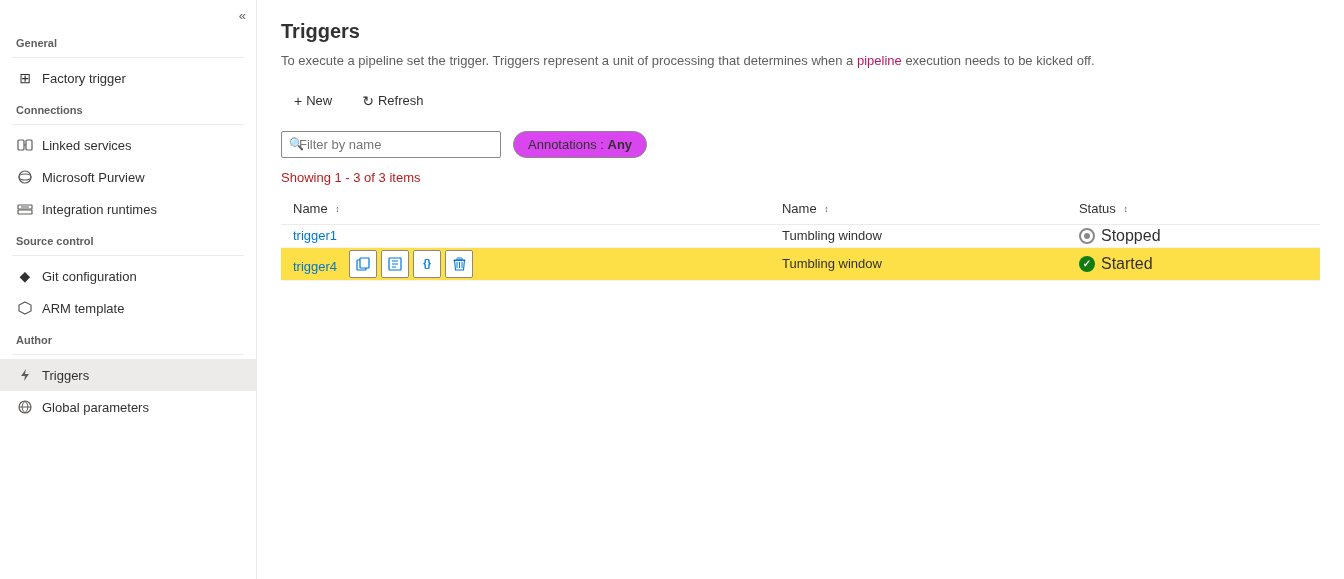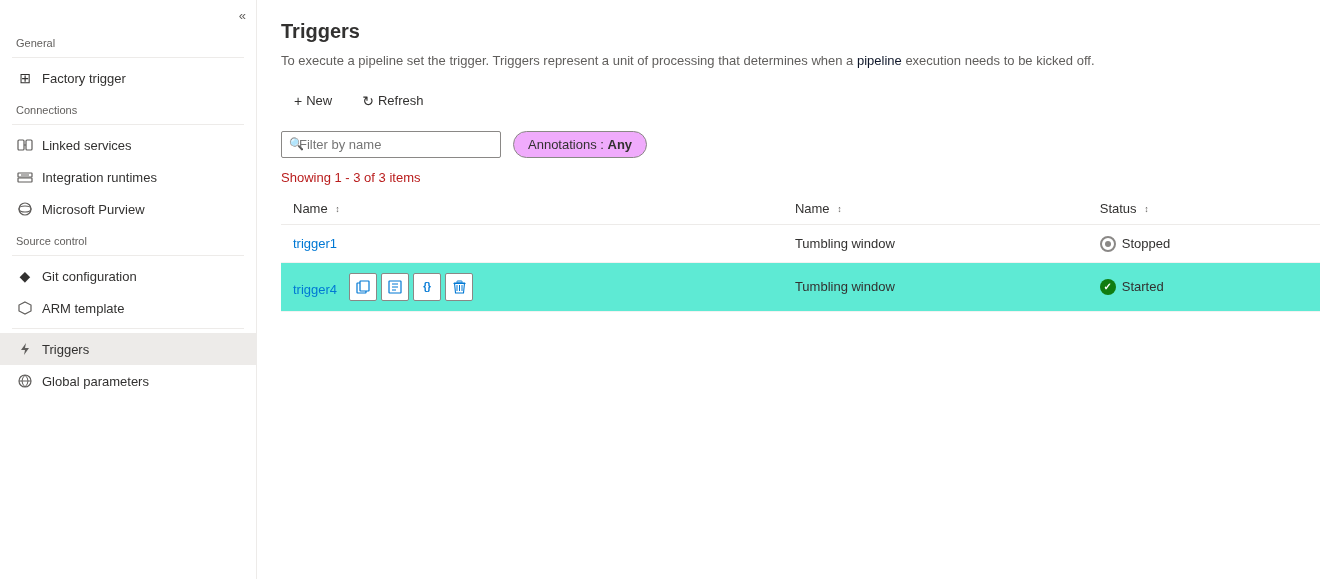--- a/index.html
+++ b/index.html
@@ -18,21 +18,21 @@
     }
     .sidebar-collapse {
       display: flex;
       justify-content: flex-end;
       padding: 8px 10px 4px;
       color: #605e5c;
       cursor: pointer;
     }
     .sidebar-section-label {
       font-size: 11px;
-      font-weight: 400;
+      font-weight: 700;
       color: #605e5c;
       padding: 10px 16px 4px;
       text-transform: none;
     }
     .sidebar-divider {
       height: 1px;
       background: #edebe9;
       margin: 4px 12px;
     }
     .sidebar-item {
@@ -67,21 +67,21 @@
       color: #323130;
       margin-bottom: 8px;
     }
     .page-desc {
       font-size: 13px;
       color: #605e5c;
       margin-bottom: 16px;
       max-width: 900px;
       line-height: 1.5;
     }
-    .page-desc .highlight { color: #0f172a; }
+    .page-desc .highlight { color: #be185d; }
 
     .toolbar {
       display: flex;
       align-items: center;
       gap: 4px;
       margin-bottom: 16px;
     }
     .toolbar-btn {
       display: flex;
       align-items: center;
@@ -120,21 +120,21 @@
       border: 1px solid #8a8886;
       border-radius: 2px;
       font-size: 13px;
       color: #605e5c;
       outline: none;
     }
     .annotations-btn {
       padding: 5px 14px;
       border: 1px solid #8a8886;
       border-radius: 16px;
-      background: #f0abfc;
+      background: #d946ef;
       cursor: pointer;
       font-size: 13px;
       color: #323130;
     }
     .annotations-btn .bold { font-weight: 700; }
 
     .showing-label {
       font-size: 13px;
       color: #b91c1c;
       margin-bottom: 8px;
@@ -156,38 +156,38 @@
     }
     .triggers-table th .sort-icon {
       display: inline-flex;
       flex-direction: column;
       margin-left: 4px;
       vertical-align: middle;
       font-size: 9px;
       color: #605e5c;
     }
     .triggers-table td {
-      padding: 10px 12px;
+      padding: 2px 12px;
       border-bottom: 1px solid #f3f2f1;
       font-size: 13px;
       vertical-align: middle;
     }
-    .triggers-table tr.selected td { background: #5eead4; }
+    .triggers-table tr.selected td { background: #fde047; }
 
     .trigger-link {
       color: #0078d4;
       cursor: pointer;
       text-decoration: none;
     }
 
     .status-badge {
       display: inline-flex;
       align-items: center;
       gap: 6px;
-      font-size: 13px;
+      font-size: 16px;
     }
     .status-dot {
       width: 16px;
       height: 16px;
       border-radius: 50%;
       display: flex;
       align-items: center;
       justify-content: center;
       flex-shrink: 0;
     }
@@ -253,53 +253,54 @@
       <svg width="16" height="16" viewBox="0 0 16 16" fill="none" xmlns="http://www.w3.org/2000/svg">
         <rect x="1" y="3" width="6" height="10" rx="1" stroke="#605e5c" stroke-width="1.2" fill="none"></rect>
         <rect x="9" y="3" width="6" height="10" rx="1" stroke="#605e5c" stroke-width="1.2" fill="none"></rect>
         <line x1="7" y1="8" x2="9" y2="8" stroke="#605e5c" stroke-width="1.2"></line>
       </svg>
     </span>
     <span>Linked services</span>
   </div>
   <div class="sidebar-item">
     <span class="icon">
+      <svg width="16" height="16" viewBox="0 0 16 16" fill="none">
+        <circle cx="8" cy="8" r="6" stroke="#605e5c" stroke-width="1.2" fill="none"></circle>
+        <ellipse cx="8" cy="8" rx="6" ry="3" stroke="#605e5c" stroke-width="1.2" fill="none"></ellipse>
+      </svg>
+    </span>
+    <span>Microsoft Purview</span>
+  </div>
+  <div class="sidebar-item">
+    <span class="icon">
       <svg width="16" height="16" viewBox="0 0 16 16" fill="none" xmlns="http://www.w3.org/2000/svg">
         <rect x="1" y="4" width="14" height="4" rx="0.5" stroke="#605e5c" stroke-width="1.2" fill="none"></rect>
         <rect x="1" y="9" width="14" height="4" rx="0.5" stroke="#605e5c" stroke-width="1.2" fill="none"></rect>
         <line x1="4" y1="6" x2="12" y2="6" stroke="#605e5c" stroke-width="1"></line>
       </svg>
     </span>
     <span>Integration runtimes</span>
   </div>
-  <div class="sidebar-item">
-    <span class="icon">
-      <svg width="16" height="16" viewBox="0 0 16 16" fill="none">
-        <circle cx="8" cy="8" r="6" stroke="#605e5c" stroke-width="1.2" fill="none"></circle>
-        <ellipse cx="8" cy="8" rx="6" ry="3" stroke="#605e5c" stroke-width="1.2" fill="none"></ellipse>
-      </svg>
-    </span>
-    <span>Microsoft Purview</span>
-  </div>
 
   <div class="sidebar-section-label">Source control</div>
   <div class="sidebar-divider"></div>
   <div class="sidebar-item">
     <span class="icon">◆</span>
     <span>Git configuration</span>
   </div>
   <div class="sidebar-item">
     <span class="icon">
       <svg width="16" height="16" viewBox="0 0 16 16" fill="none">
         <polygon points="8,2 14,5 14,11 8,14 2,11 2,5" stroke="#605e5c" stroke-width="1.2" fill="none"></polygon>
       </svg>
     </span>
     <span>ARM template</span>
   </div>
 
+  <div class="sidebar-section-label">Author</div>
   <div class="sidebar-divider"></div>
   <div class="sidebar-item active">
     <span class="icon">
       <svg width="16" height="16" viewBox="0 0 16 16" fill="none">
         <path d="M9 2 L4 9 H8 L7 14 L12 7 H8 L9 2Z" fill="#605e5c"></path>
       </svg>
     </span>
     <span>Triggers</span>
   </div>
   <div class="sidebar-item">

